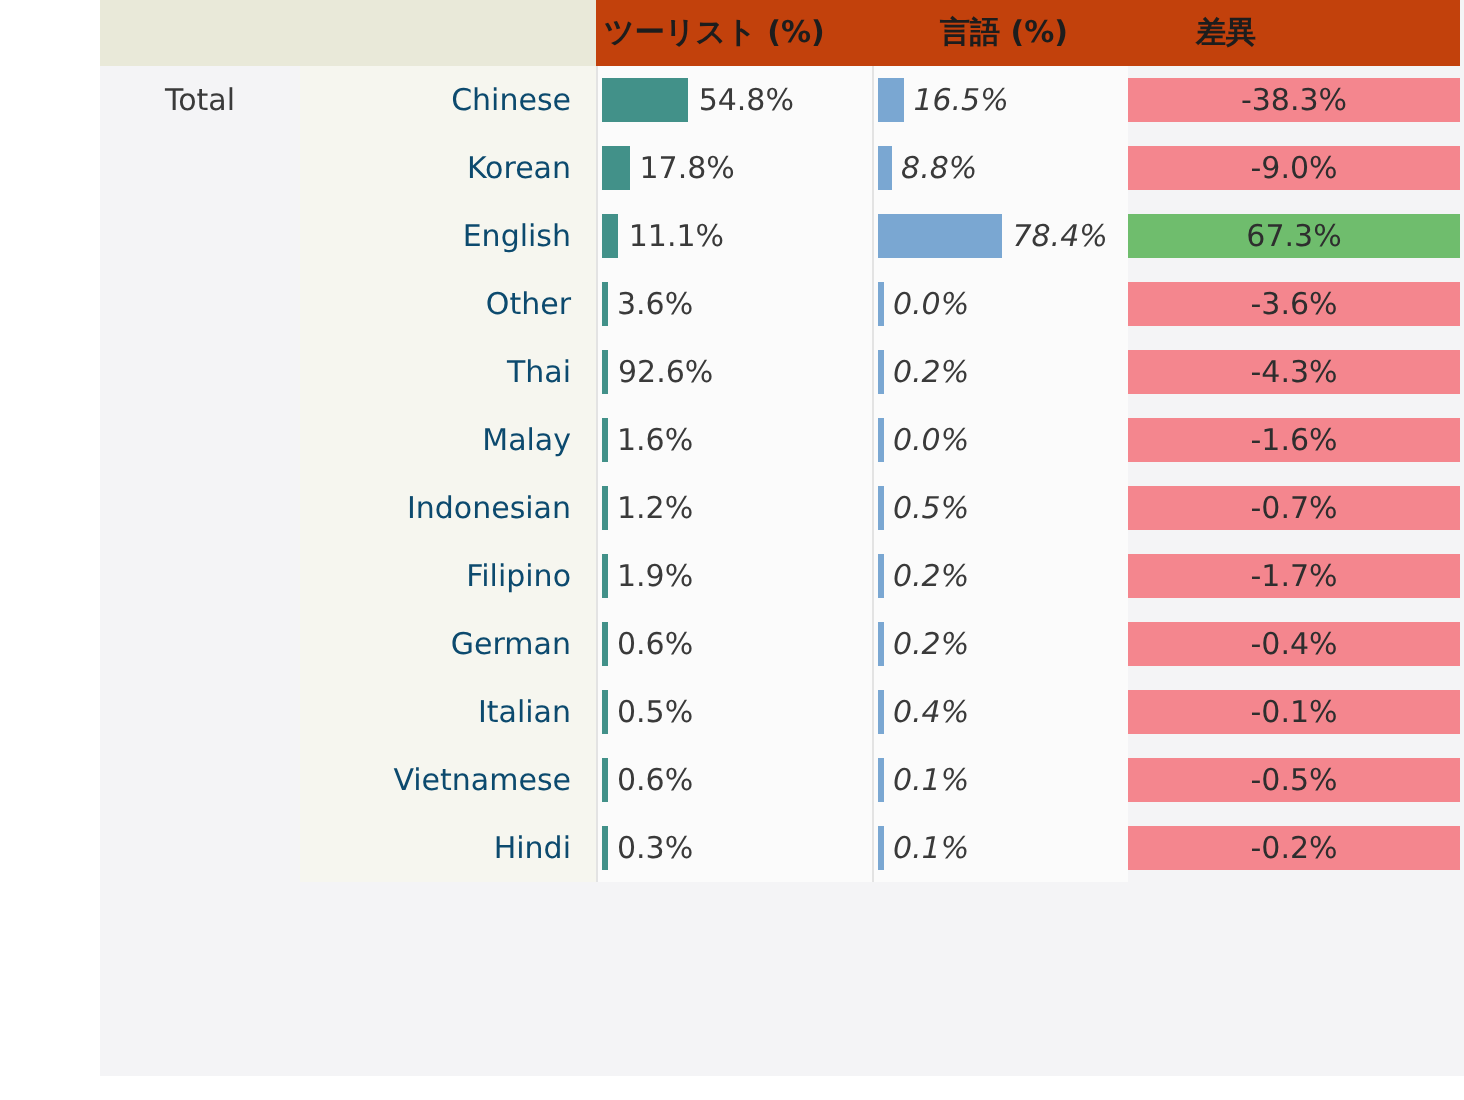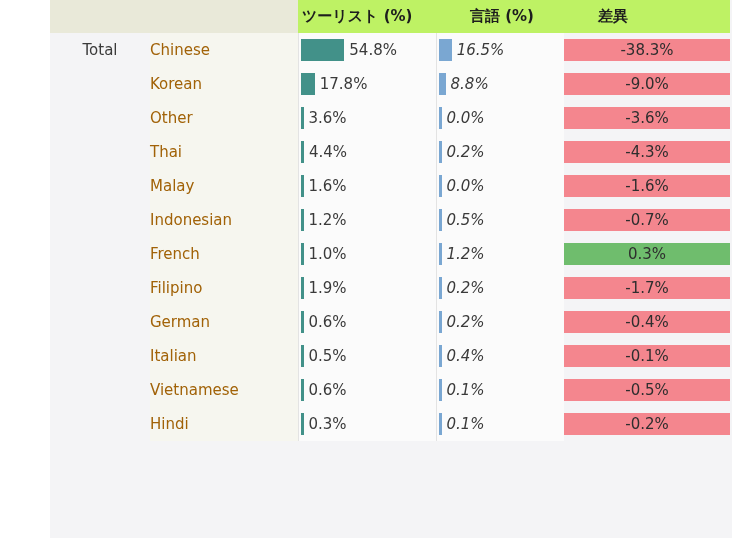--- a/index.html
+++ b/index.html
@@ -27,21 +27,21 @@
   .table {
     width: 638px;
     margin-left: 0px;
     border-collapse: collapse;
     table-layout: fixed;
   }
 
   
   .hdr-row { height: 33px; }
   .hdr-cell {
-    background: #bef264;
+    background: #c2410c;
     font-size: 15px;
     font-weight: bold;
     color: #1d1d1d;
     padding: 0;
     vertical-align: middle;
     white-space: nowrap;
   }
   .hdr-blank { background: #e9e9d9; }
   .hdr-tourist { text-align: left; padding-left: 4px; }
   .hdr-lang    { text-align: center; padding-left: 4px; }
@@ -59,24 +59,24 @@
     width: 100px;
     background: #f4f4f6;
     text-align: center;
     font-size: 15px;
     color: #3a3a3a;
     white-space: nowrap;
   }
   .c-label {
     width: 148px;
     background: #f6f6ef;
-    text-align: left;
+    text-align: right;
     padding-right: 12px;
     font-size: 15px;
-    color: #a16207;
+    color: #0c4a6e;
     white-space: nowrap;
     box-sizing: border-box;
   }
   .c-bar {
     width: 134px;
     background: #fbfbfb;
     box-sizing: border-box;
   }
   .c-bar.lang { width: 124px; font-style: italic; }
   .c-diff {
@@ -168,20 +168,39 @@
               <div class="bar blue" style="width: 7.04px;"></div>
               <span class="barval">8.8%</span>
             </div>
           </td>
           <td class="c-diff">
             <div class="diffcell neg">-9.0%</div>
           </td>
         </tr>
         <tr class="row">
           <td class="c-total"></td>
+          <td class="c-label">English</td>
+          <td class="c-bar">
+            <div class="barwrap">
+              <div class="bar teal" style="width: 8.88px;"></div>
+              <span class="barval">11.1%</span>
+            </div>
+          </td>
+          <td class="c-bar lang">
+            <div class="barwrap">
+              <div class="bar blue" style="width: 62.72px;"></div>
+              <span class="barval">78.4%</span>
+            </div>
+          </td>
+          <td class="c-diff">
+            <div class="diffcell pos">67.3%</div>
+          </td>
+        </tr>
+        <tr class="row">
+          <td class="c-total"></td>
           <td class="c-label">Other</td>
           <td class="c-bar">
             <div class="barwrap">
               <div class="bar teal" style="width: 3px;"></div>
               <span class="barval">3.6%</span>
             </div>
           </td>
           <td class="c-bar lang">
             <div class="barwrap">
               <div class="bar blue" style="width: 3px;"></div>
@@ -191,21 +210,21 @@
           <td class="c-diff">
             <div class="diffcell neg">-3.6%</div>
           </td>
         </tr>
         <tr class="row">
           <td class="c-total"></td>
           <td class="c-label">Thai</td>
           <td class="c-bar">
             <div class="barwrap">
               <div class="bar teal" style="width: 3.52px;"></div>
-              <span class="barval">4.4%</span>
+              <span class="barval">92.6%</span>
             </div>
           </td>
           <td class="c-bar lang">
             <div class="barwrap">
               <div class="bar blue" style="width: 3px;"></div>
               <span class="barval">0.2%</span>
             </div>
           </td>
           <td class="c-diff">
             <div class="diffcell neg">-4.3%</div>
@@ -240,39 +259,20 @@
             </div>
           </td>
           <td class="c-bar lang">
             <div class="barwrap">
               <div class="bar blue" style="width: 3px;"></div>
               <span class="barval">0.5%</span>
             </div>
           </td>
           <td class="c-diff">
             <div class="diffcell neg">-0.7%</div>
-          </td>
-        </tr>
-        <tr class="row">
-          <td class="c-total"></td>
-          <td class="c-label">French</td>
-          <td class="c-bar">
-            <div class="barwrap">
-              <div class="bar teal" style="width: 3px;"></div>
-              <span class="barval">1.0%</span>
-            </div>
-          </td>
-          <td class="c-bar lang">
-            <div class="barwrap">
-              <div class="bar blue" style="width: 3px;"></div>
-              <span class="barval">1.2%</span>
-            </div>
-          </td>
-          <td class="c-diff">
-            <div class="diffcell pos">0.3%</div>
           </td>
         </tr>
         <tr class="row">
           <td class="c-total"></td>
           <td class="c-label">Filipino</td>
           <td class="c-bar">
             <div class="barwrap">
               <div class="bar teal" style="width: 3px;"></div>
               <span class="barval">1.9%</span>
             </div>

